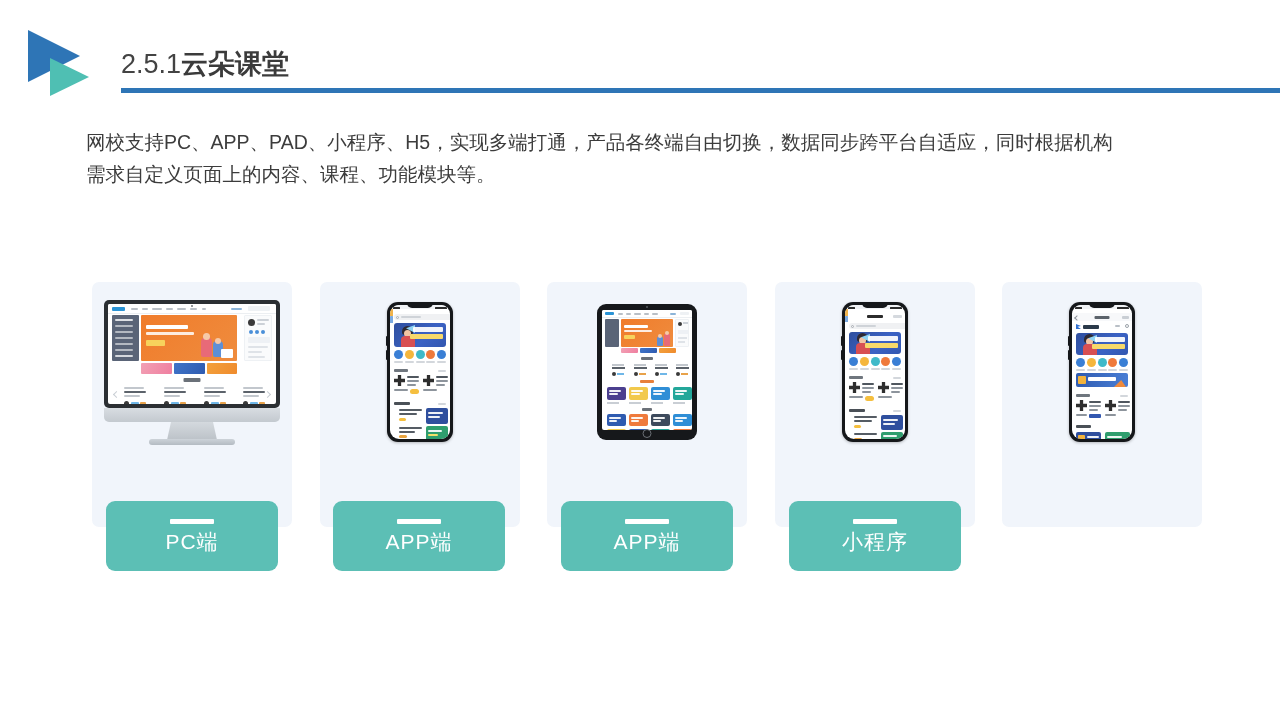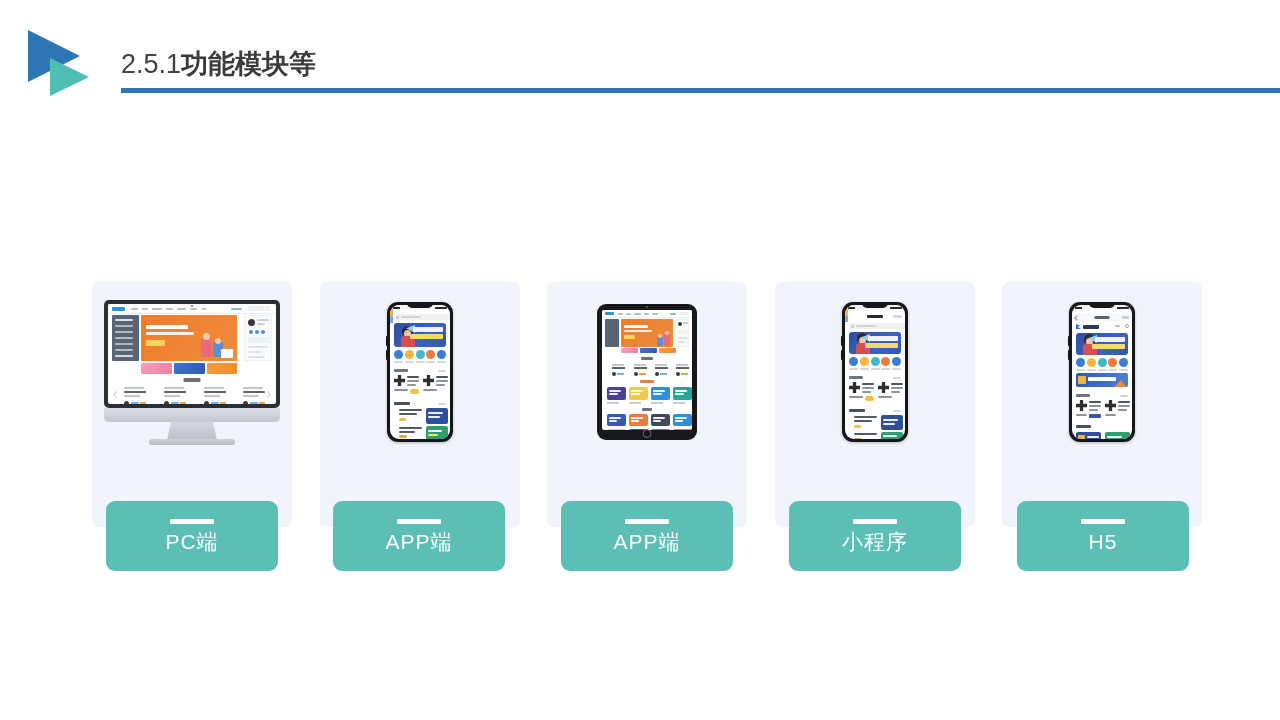--- a/index.html
+++ b/index.html
@@ -274,26 +274,30 @@
 <body>
 
 <div class="page">
 
   <div class="hdr-logo-mark">
     <div class="tri-blue"></div>
     <div class="tri-teal"></div>
   </div>
 
   <div class="hdr-title">
-    <span class="num">2.5.1</span><span class="zh">功能模块等</span>
+    <span class="num">2.5.1</span><span class="zh">云朵课堂</span>
   </div>
 
   <div class="hdr-rule"></div>
 
 
+  <div class="para">
+    <div>网校支持PC、APP、PAD、小程序、H5，实现多端打通，产品各终端自由切换，数据同步跨平台自适应，同时根据机构</div>
+    <div>需求自定义页面上的内容、课程、功能模块等。</div>
+  </div>
 
   <div class="cards">
 
     <div class="card c0">
       <div class="device-wrap">
         <div class="pc">
           <div class="pc-bezel">
             <div class="pc-screen">
               <div class="pcnav">
                 <div class="logo"></div>
@@ -779,19 +783,15 @@
       <div class="label-text">APP端</div>
     </div>
     <div class="label-box l2">
       <div class="label-dash"></div>
       <div class="label-text">APP端</div>
     </div>
     <div class="label-box l3">
       <div class="label-dash"></div>
       <div class="label-text">小程序</div>
     </div>
-    <div class="label-box l4">
-      <div class="label-dash"></div>
-      <div class="label-text">H5</div>
-    </div>
 
   </div>
 </div>
 
 </body></html>

